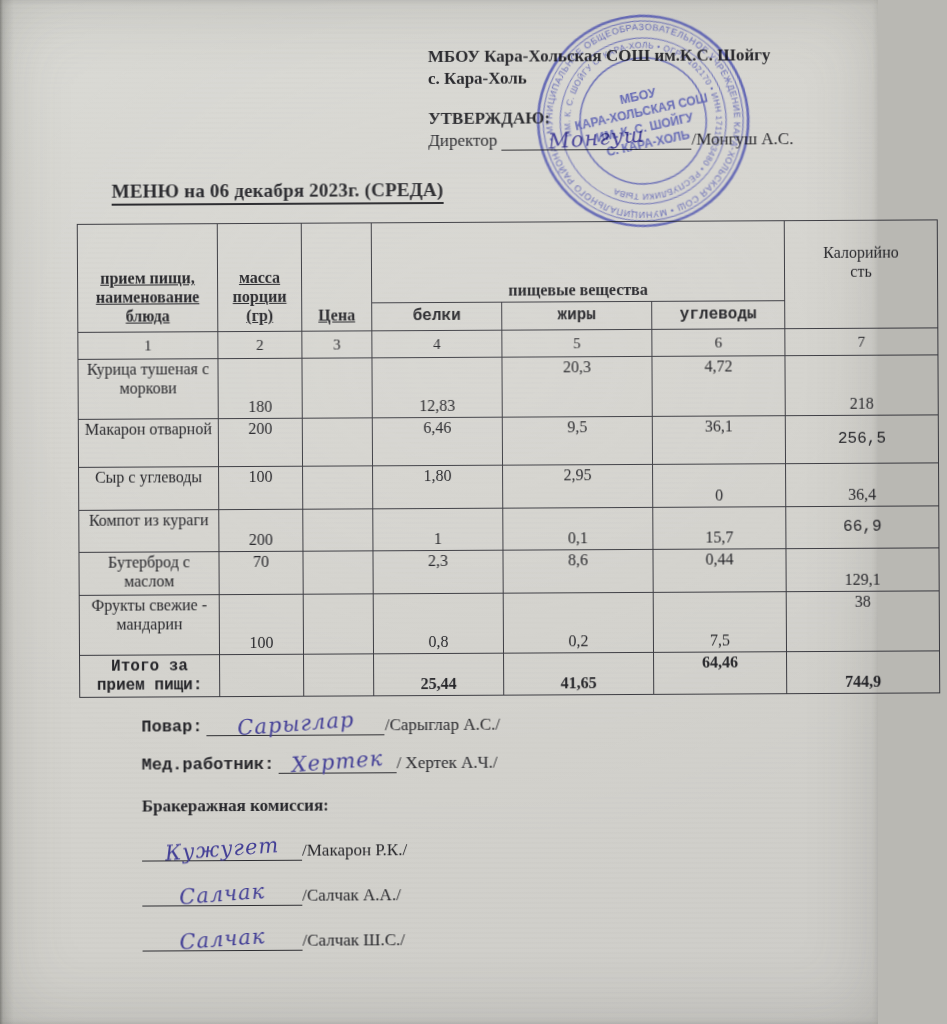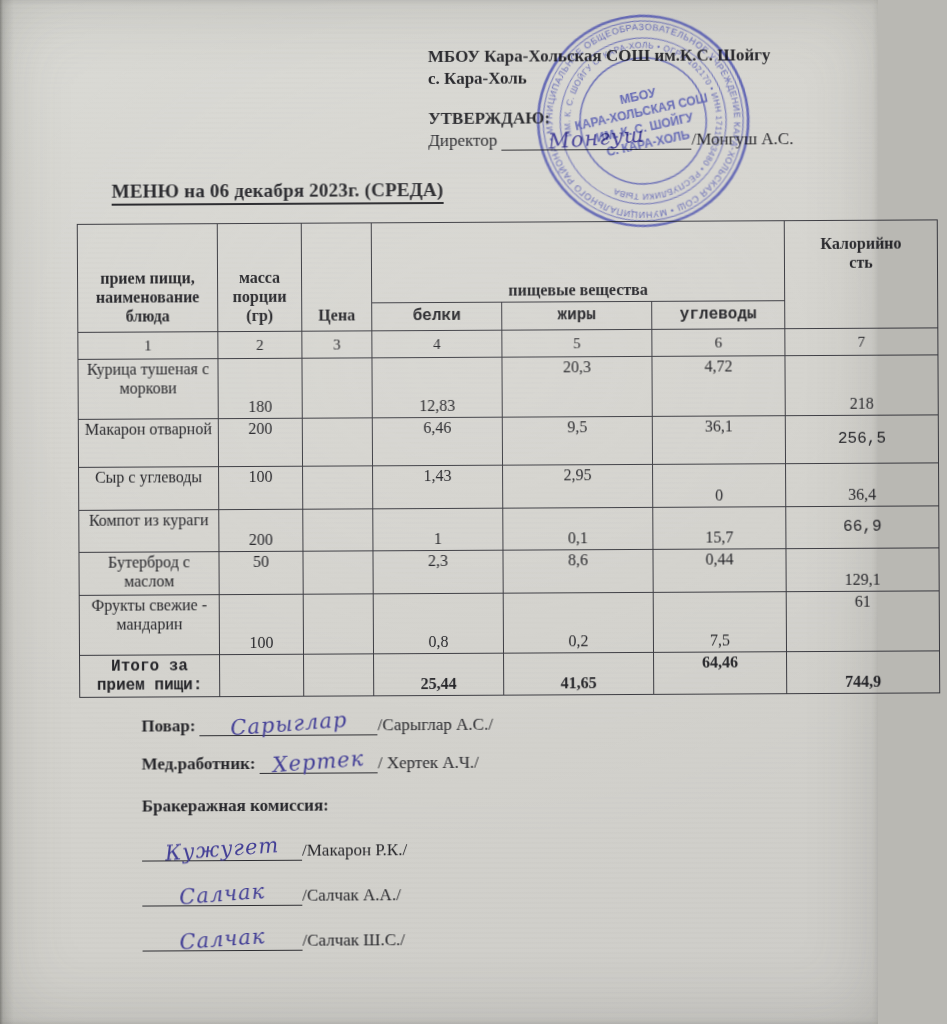--- a/index.html
+++ b/index.html
@@ -60,29 +60,29 @@
     position:absolute;left:78px;top:222px;width:860px;
     border-collapse:collapse;table-layout:fixed;
     font-size:16px;color:#222226;
   }
   table.menu td,table.menu th{
     border:1.6px solid #38383e;padding:1px 4px;text-align:center;line-height:1.18;
     overflow:hidden;
   }
   th.hdr{font-weight:bold;}
   .vt{vertical-align:top;} .vb{vertical-align:bottom;} .vm{vertical-align:middle;font-family:Liberation Mono, monospace;}
-  .pb{padding-bottom:5px !important;} .pt{padding-top:14px !important;}
-  .cal-inner{display:block;width:82px;margin:0 auto;word-break:break-all;font-weight:bold;}
+  .pb{padding-bottom:5px !important;text-decoration:underline;} .pt{padding-top:14px !important;}
+  .cal-inner{display:block;width:82px;margin:9px auto;word-break:break-all;font-weight:normal;}
   tr.numbers td{font-size:15px;line-height:1;height:22px;padding:2px 0;}
   tr.total{font-weight:bold;}
 
   
   .footer{position:absolute;left:140px;top:714px;width:640px;font-size:17px;}
   .f-row{margin-bottom:17px;white-space:nowrap;}
-  .f-label{font-weight:bold;}
+  .f-label{font-weight:bold;font-family:Liberation Mono, monospace;}
   .cook-line{width:178px;}
   .med-line{width:118px;}
   .comm-line{width:160px;}
   .commission-title{font-weight:bold;margin:22px 0 24px 0;}
   .comm-row{margin-bottom:24px;white-space:nowrap;}
 </style>
 </head>
 <body>
 
 <div class="page">
@@ -177,51 +177,51 @@
           <td></td>
           <td class="vt">6,46</td>
           <td class="vt">9,5</td>
           <td class="vt">36,1</td>
           <td class="vm">256,5</td>
         </tr>
         <tr style="height:43px">
           <td class="vt">Сыр с углеводы</td>
           <td class="vt">100</td>
           <td></td>
-          <td class="vt">1,43</td>
+          <td class="vt">1,80</td>
           <td class="vt">2,95</td>
           <td class="vb">0</td>
           <td class="vb">36,4</td>
         </tr>
         <tr style="height:42px">
           <td class="vt">Компот из кураги</td>
           <td class="vb">200</td>
           <td></td>
           <td class="vb">1</td>
           <td class="vb">0,1</td>
           <td class="vb">15,7</td>
           <td class="vm">66,9</td>
         </tr>
         <tr style="height:43px">
           <td class="vt">Бутерброд с маслом</td>
-          <td class="vt">50</td>
+          <td class="vt">70</td>
           <td></td>
           <td class="vt">2,3</td>
           <td class="vt">8,6</td>
           <td class="vt">0,44</td>
           <td class="vb">129,1</td>
         </tr>
         <tr style="height:60px">
           <td class="vt">Фрукты свежие - мандарин</td>
           <td class="vb">100</td>
           <td></td>
           <td class="vb">0,8</td>
           <td class="vb">0,2</td>
           <td class="vb">7,5</td>
-          <td class="vt">61</td>
+          <td class="vt">38</td>
         </tr>
         <tr class="total" style="height:42px">
           <td class="vm">Итого за прием пищи:</td>
           <td></td>
           <td></td>
           <td class="vb">25,44</td>
           <td class="vb">41,65</td>
           <td class="vt">64,46</td>
           <td class="vb">744,9</td>
         </tr>

